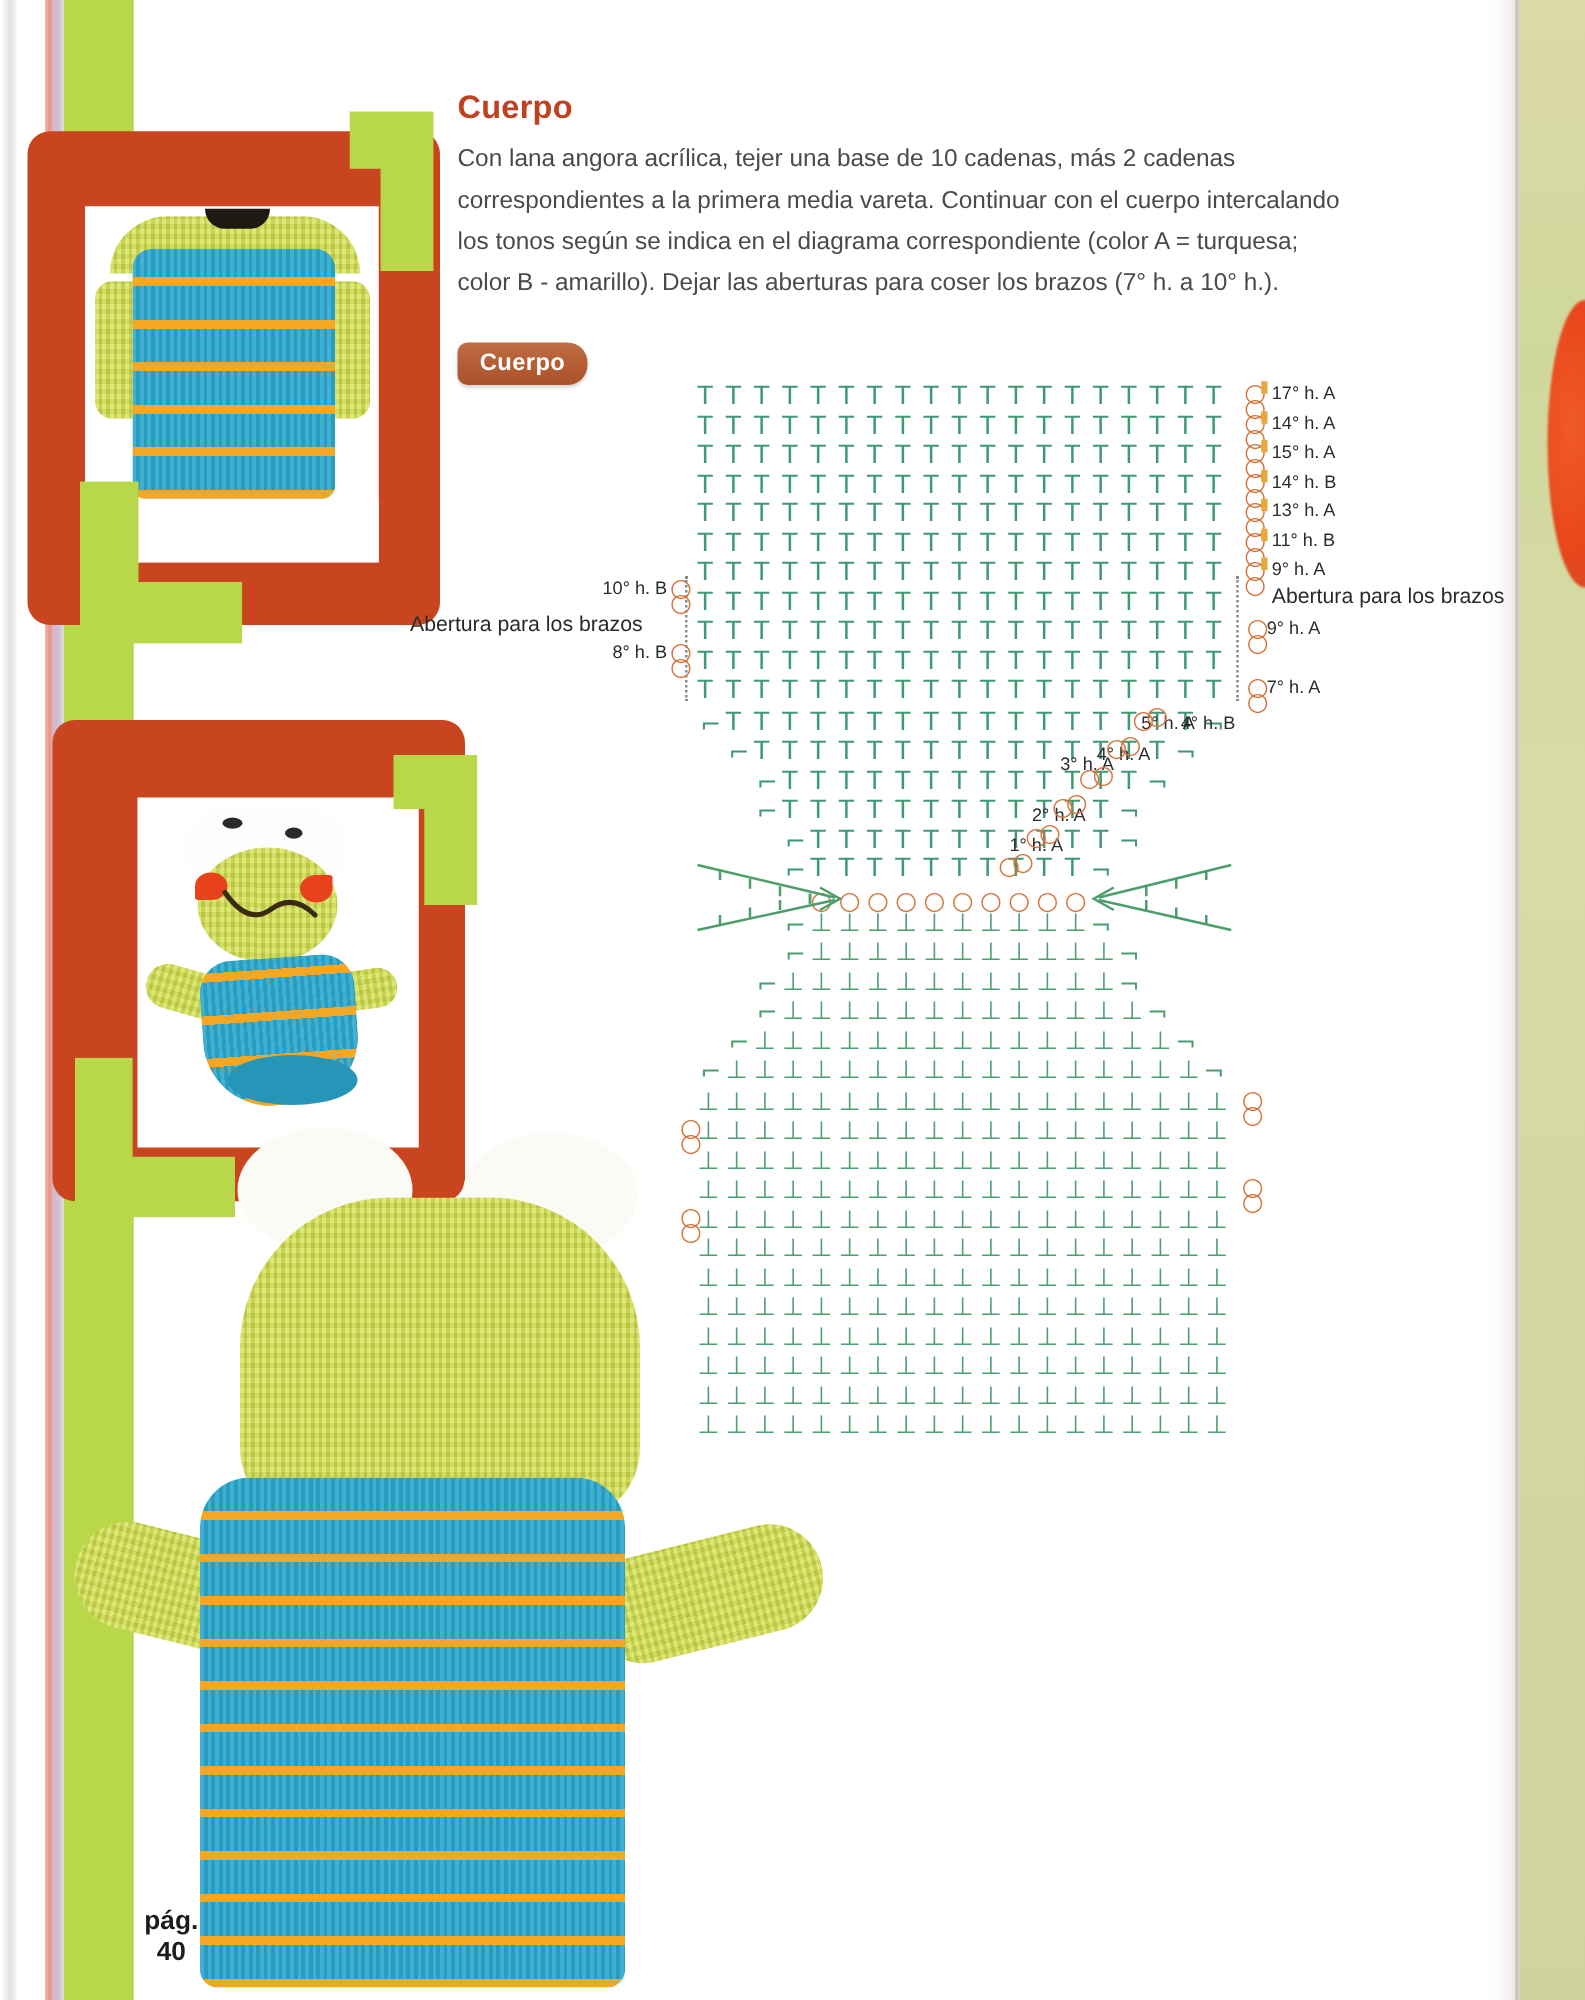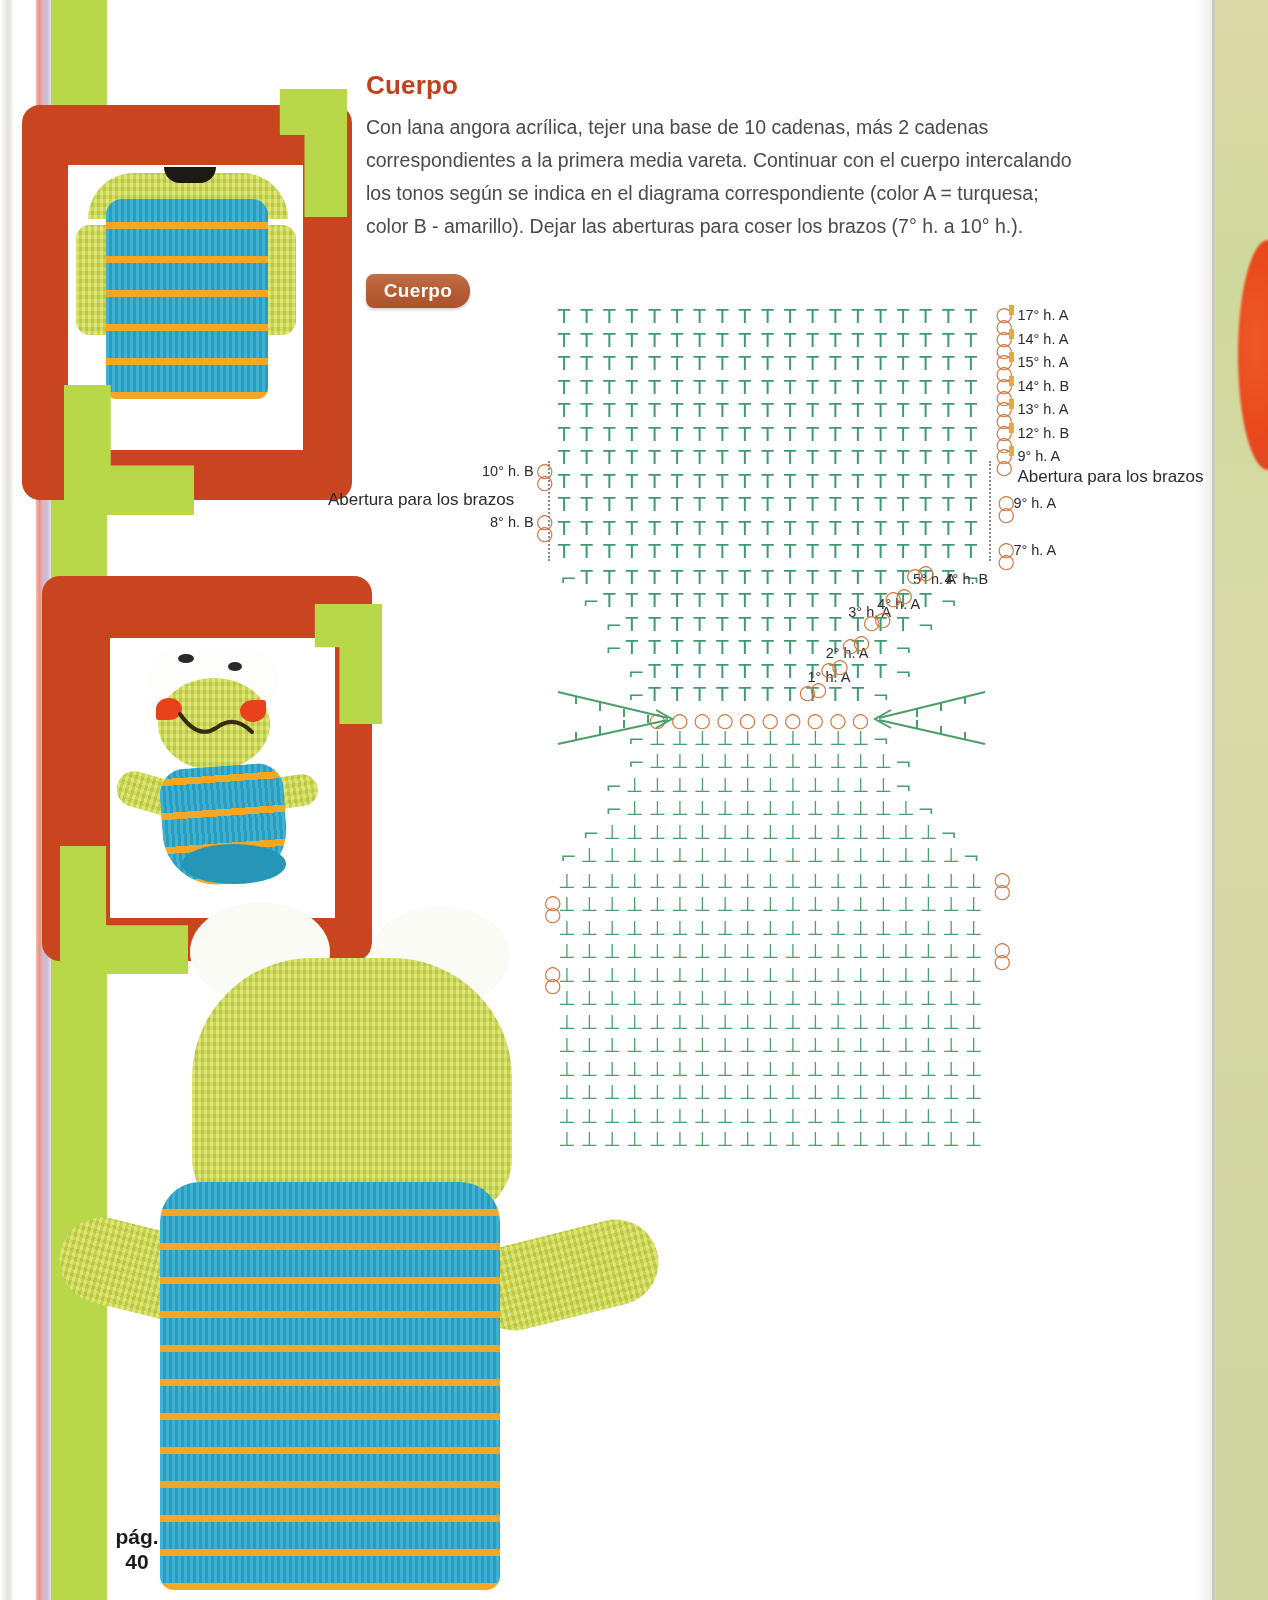--- a/index.html
+++ b/index.html
@@ -385,21 +385,21 @@
     <div class="stitch sym-ch" style="left: 455.4px; top: 86.5px;">○</div>
     <div class="stitch" style="left: 469.4px; top: 75.5px; width: 5px; height: 10px; background: rgb(232, 169, 60);"></div>
     <div class="chart-label" style="left: 477.4px; top: 77.5px;">14° h. B</div>
     <div class="stitch sym-ch" style="left: 455.4px; top: 98px;">○</div>
     <div class="stitch sym-ch" style="left: 455.4px; top: 110px;">○</div>
     <div class="stitch" style="left: 469.4px; top: 99px; width: 5px; height: 10px; background: rgb(232, 169, 60);"></div>
     <div class="chart-label" style="left: 477.4px; top: 101px;">13° h. A</div>
     <div class="stitch sym-ch" style="left: 455.4px; top: 121.5px;">○</div>
     <div class="stitch sym-ch" style="left: 455.4px; top: 133.5px;">○</div>
     <div class="stitch" style="left: 469.4px; top: 122.5px; width: 5px; height: 10px; background: rgb(232, 169, 60);"></div>
-    <div class="chart-label" style="left: 477.4px; top: 124.5px;">12° h. B</div>
+    <div class="chart-label" style="left: 477.4px; top: 124.5px;">11° h. B</div>
     <div class="stitch sym-ch" style="left: 455.4px; top: 145px;">○</div>
     <div class="stitch sym-ch" style="left: 455.4px; top: 157px;">○</div>
     <div class="stitch" style="left: 469.4px; top: 146px; width: 5px; height: 10px; background: rgb(232, 169, 60);"></div>
     <div class="chart-label" style="left: 477.4px; top: 148px;">9° h. A</div>
     <div class="chart-label" style="left: 473.4px; top: 195px;">9° h. A</div>
     <div class="stitch sym-ch" style="left: 457.4px; top: 192px;">○</div>
     <div class="stitch sym-ch" style="left: 457.4px; top: 204px;">○</div>
     <div class="chart-label" style="left: 473.4px; top: 242px;">7° h. A</div>
     <div class="stitch sym-ch" style="left: 457.4px; top: 239px;">○</div>
     <div class="stitch sym-ch" style="left: 457.4px; top: 251px;">○</div>

